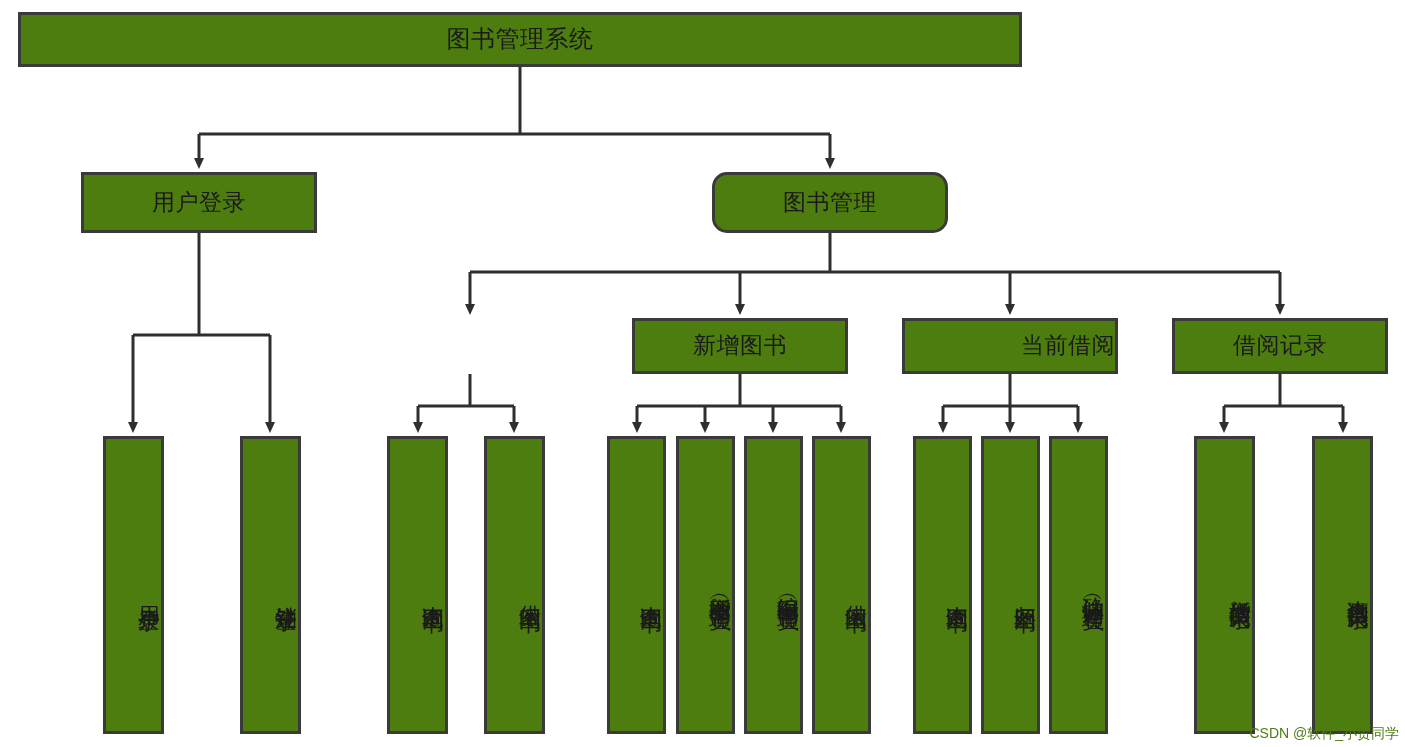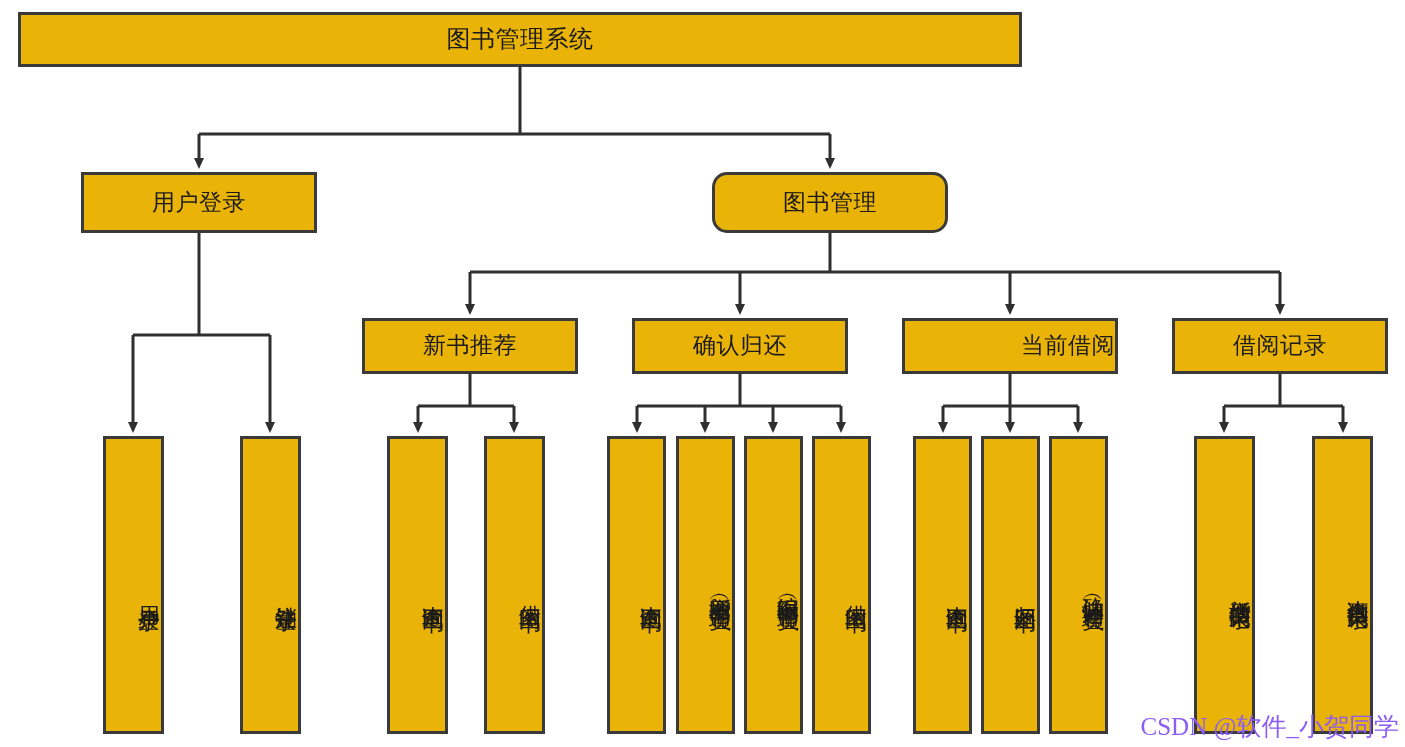--- a/index.html
+++ b/index.html
@@ -21,21 +21,21 @@
     position: absolute;
     left: 0;
     top: 0;
     width: 1405px;
     height: 747px;
     pointer-events: none;
   }
   .node {
     position: absolute;
     box-sizing: border-box;
-    background: #eab308;
+    background: #4d7c0f;
     border: 3px solid #3a3a3a;
     display: flex;
     align-items: center;
     justify-content: center;
     color: #1a1a1a;
   }
   .node.horizontal {
     font-size: 23px;
     letter-spacing: 0.5px;
   }
@@ -56,25 +56,24 @@
     line-height: 1.12;
     white-space: nowrap;
   }
   .node.root {
     font-size: 24px;
   }
   #watermark {
     position: absolute;
     right: 6px;
     bottom: 4px;
-    font-size: 25px;
-    color: #8b5cf6;
+    font-size: 14px;
+    color: #4d7c0f;
     white-space: nowrap;
     user-select: none;
-    font-family: Liberation Serif, serif;
   }
 </style>
 </head>
 <body>
 
 <div id="diagram-root">
 
   <svg id="edge-layer" width="1405" height="747" viewBox="0 0 1405 747">
     <defs>
       <marker id="arrow" markerWidth="12" markerHeight="12" refX="2" refY="5" orient="auto" markerUnits="userSpaceOnUse">
@@ -134,25 +133,22 @@
     <span class="node-label">图书管理系统</span>
   </div>
 
   <div class="node horizontal" style="left:81px; top:172px; width:236px; height:61px;">
     <span class="node-label">用户登录</span>
   </div>
   <div class="node horizontal" style="left:712px; top:172px; width:236px; height:61px;border-radius:15px;">
     <span class="node-label">图书管理</span>
   </div>
 
-  <div class="node horizontal" style="left:362px; top:318px; width:216px; height:56px;">
-    <span class="node-label">新书推荐</span>
-  </div>
   <div class="node horizontal" style="left:632px; top:318px; width:216px; height:56px;">
-    <span class="node-label">确认归还</span>
+    <span class="node-label">新增图书</span>
   </div>
   <div class="node horizontal" style="left:902px; top:318px; width:216px; height:56px;justify-content:flex-end;">
     <span class="node-label">当前借阅</span>
   </div>
   <div class="node horizontal" style="left:1172px; top:318px; width:216px; height:56px;">
     <span class="node-label">借阅记录</span>
   </div>
 
   <div class="node vertical" style="left:103px; top:436px; width:61px; height:298px;">
     <span class="node-label">用户登录</span>

